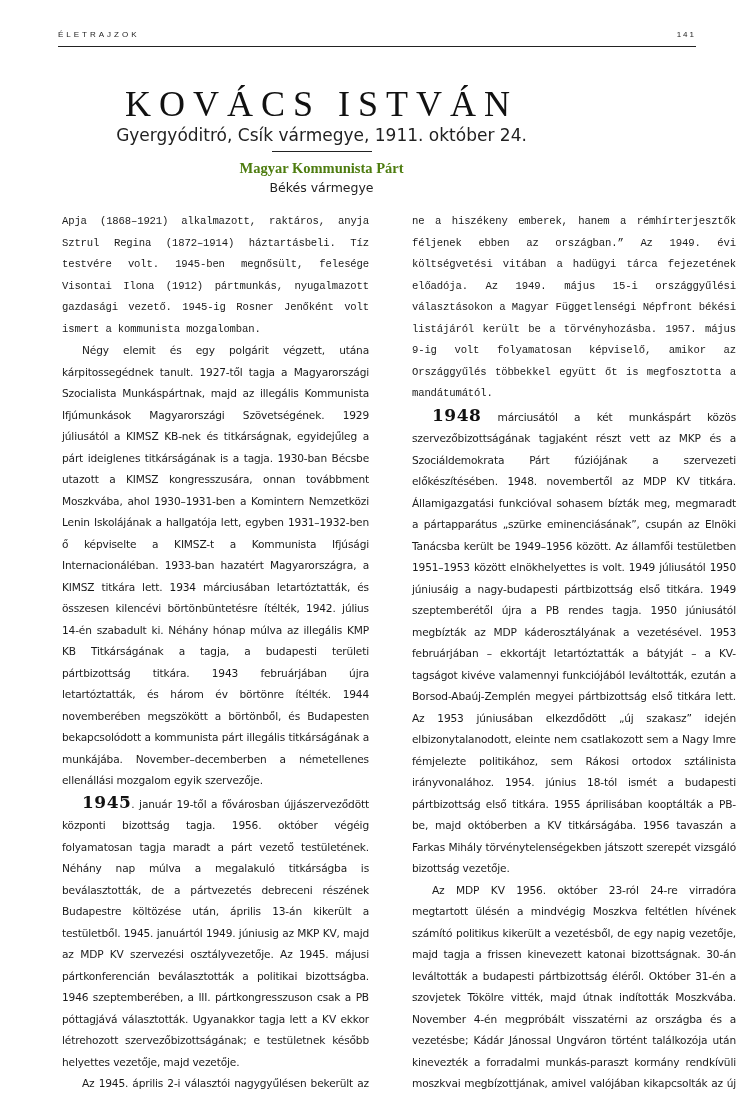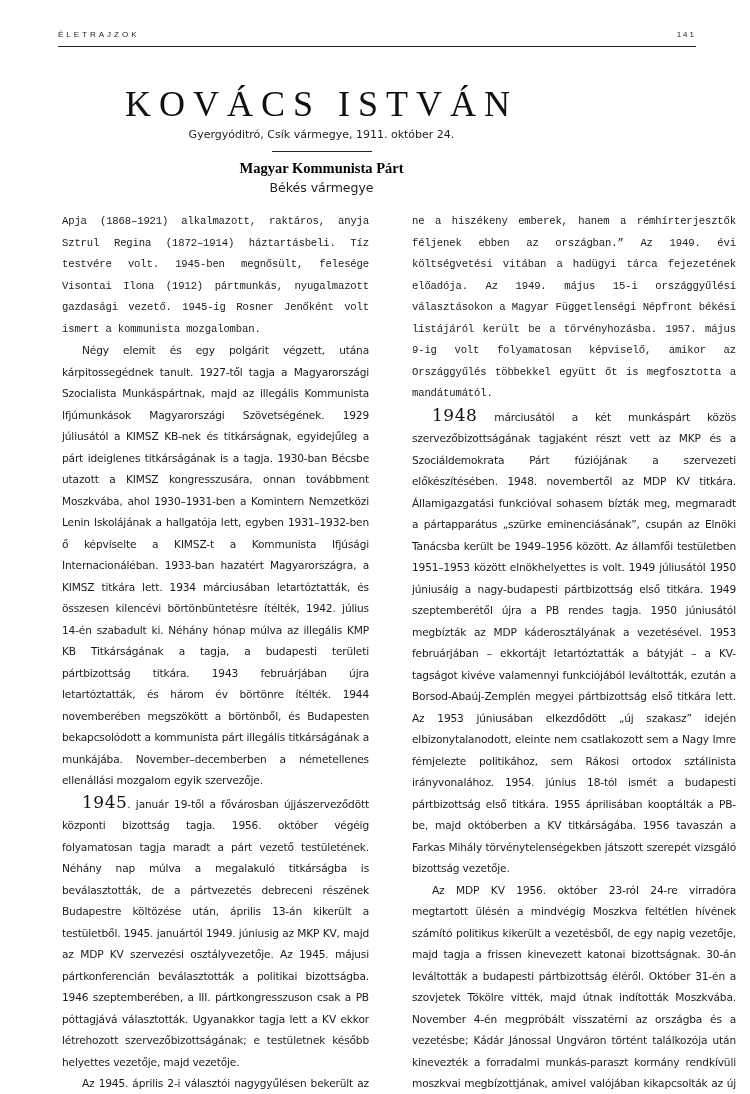--- a/index.html
+++ b/index.html
@@ -6,35 +6,35 @@
   body { width: 750px; height: 1094px; position: relative; overflow: hidden; color: #1a1a1a; }
   .running-head {
     position: absolute; left: 58px; top: 30px; width: 638px;
     font-family: "Liberation Sans", sans-serif; font-size: 8px; letter-spacing: 3px; color: #222;
   }
   .running-head .section { position: absolute; left: 0; top: 0; }
   .running-head .page-no { position: absolute; right: 0; top: 0; letter-spacing: 2px; }
   .head-rule { position: absolute; left: 58px; top: 46px; width: 638px; height: 0; border-top: 1.3px solid #222; }
   .title-block { position: absolute; left: 0; top: 84px; width: 643px; text-align: center; font-family: "DejaVu Sans", sans-serif; }
   .title { font-family: "Liberation Serif", serif; font-size: 36px; letter-spacing: 8px; font-weight: normal; line-height: 40px; margin: 0; color: #111; }
-  .birth { font-size: 11px; line-height: 20px; margin-top: 1px; color: #222; }
+  .birth { font-size: 17px; line-height: 20px; margin-top: 1px; color: #222; }
   .short-rule { width: 100px; margin: 6px auto 6px auto; border-top: 1.2px solid #222; }
-  .party { font-family: "Liberation Serif", serif; font-weight: bold; font-size: 14.5px; line-height: 20px; color: #000000; }
+  .party { font-family: "Liberation Serif", serif; font-weight: bold; font-size: 14.5px; line-height: 20px; color: #4d7c0f; }
   .county { font-size: 12.5px; line-height: 20px; color: #222; }
   .col {
     position: absolute; top: 211px;
     font-family: "DejaVu Sans", sans-serif; font-size: 10.6px; line-height: 21.5px;
     text-align: justify; hyphens: manual; color: #1a1a1a; letter-spacing: -0.15px;
   }
   .col-left { left: 62px; width: 307px; }
   .col-right { left: 388px; width: 324px; margin-left: 24px; }
   .col p { margin: 0; text-indent: 20px; }
   .col p.noindent { text-indent: 0; font-family: Liberation Mono, monospace; }
   .year-drop {
-    font-family: "DejaVu Serif", serif; font-size: 17px; font-weight: normal; color: #111; letter-spacing: 0.5px;
+    font-family: "DejaVu Serif", serif; font-size: 17px; font-weight: bold; color: #111; letter-spacing: 0.5px;
   }
 </style>
 </head>
 <body>
 
 <div class="running-head">
   <span class="section">ÉLETRAJZOK</span>
   <span class="page-no">141</span>
 </div>
 <div class="head-rule"></div>

